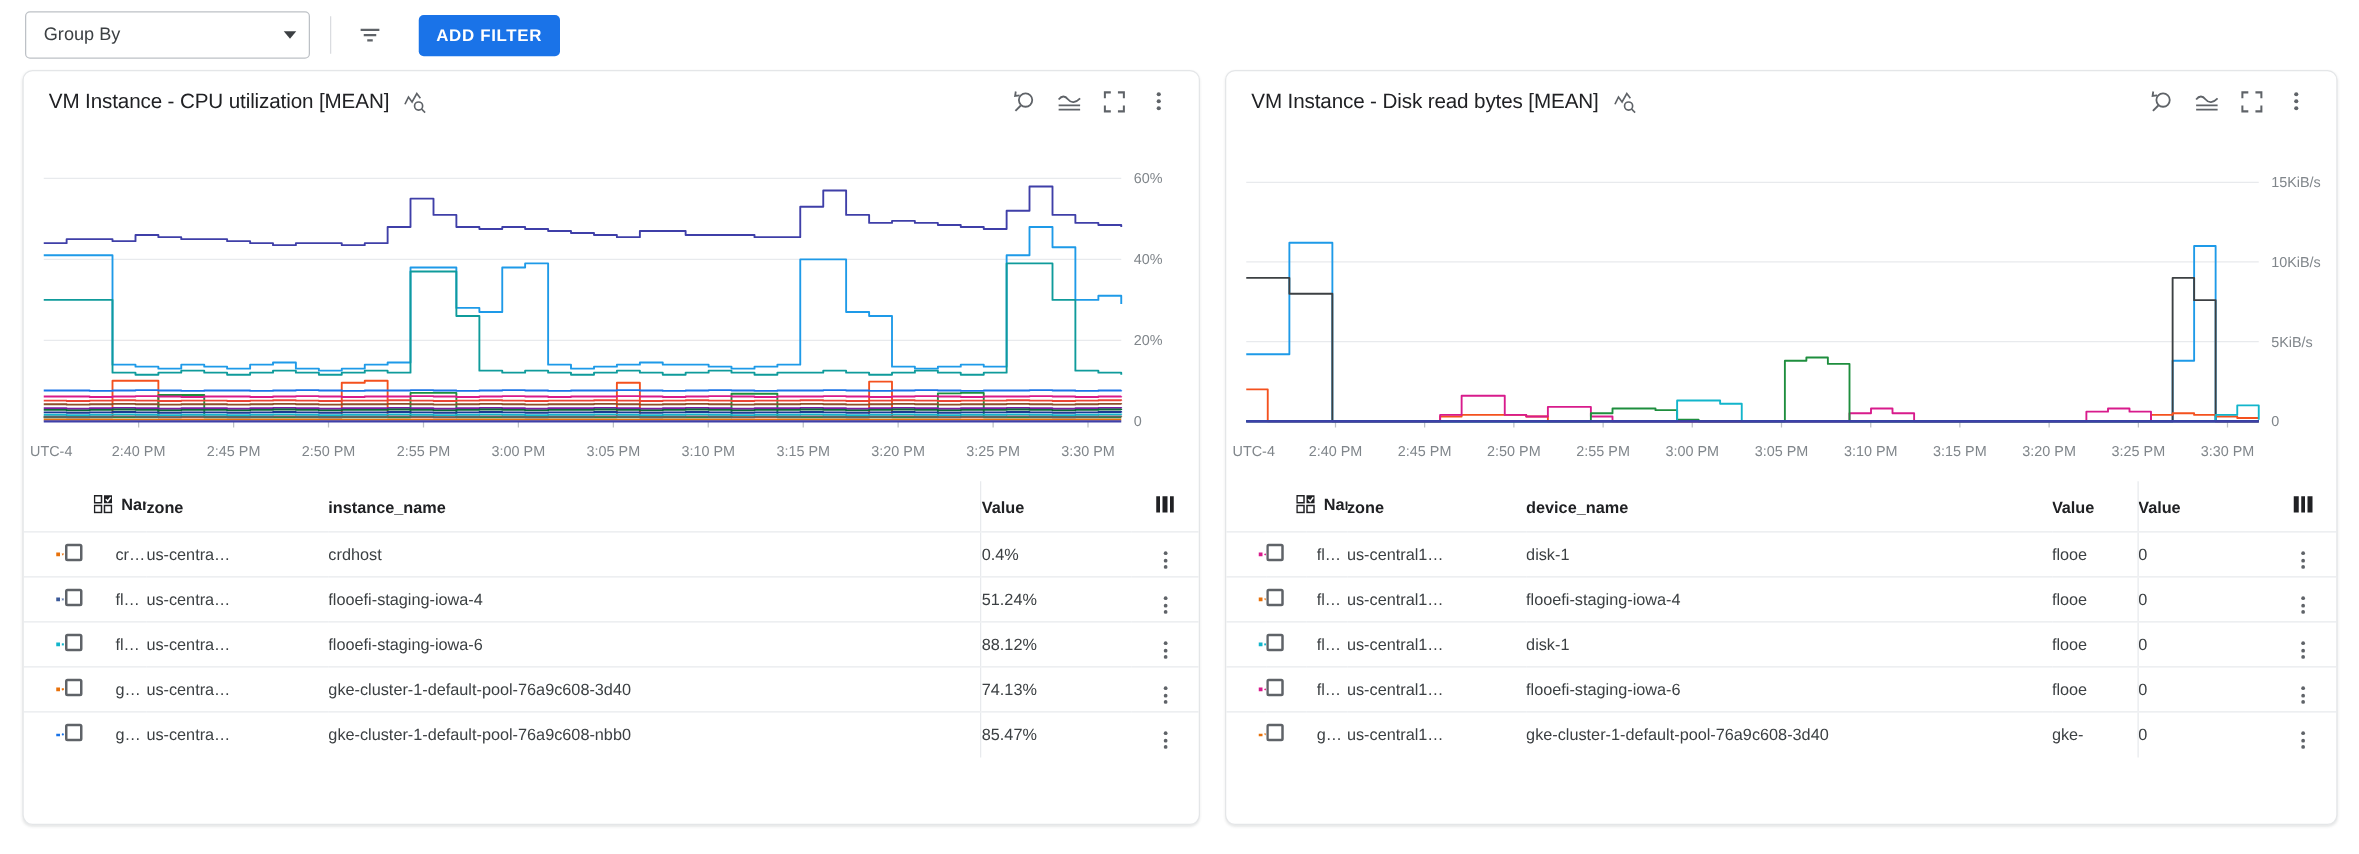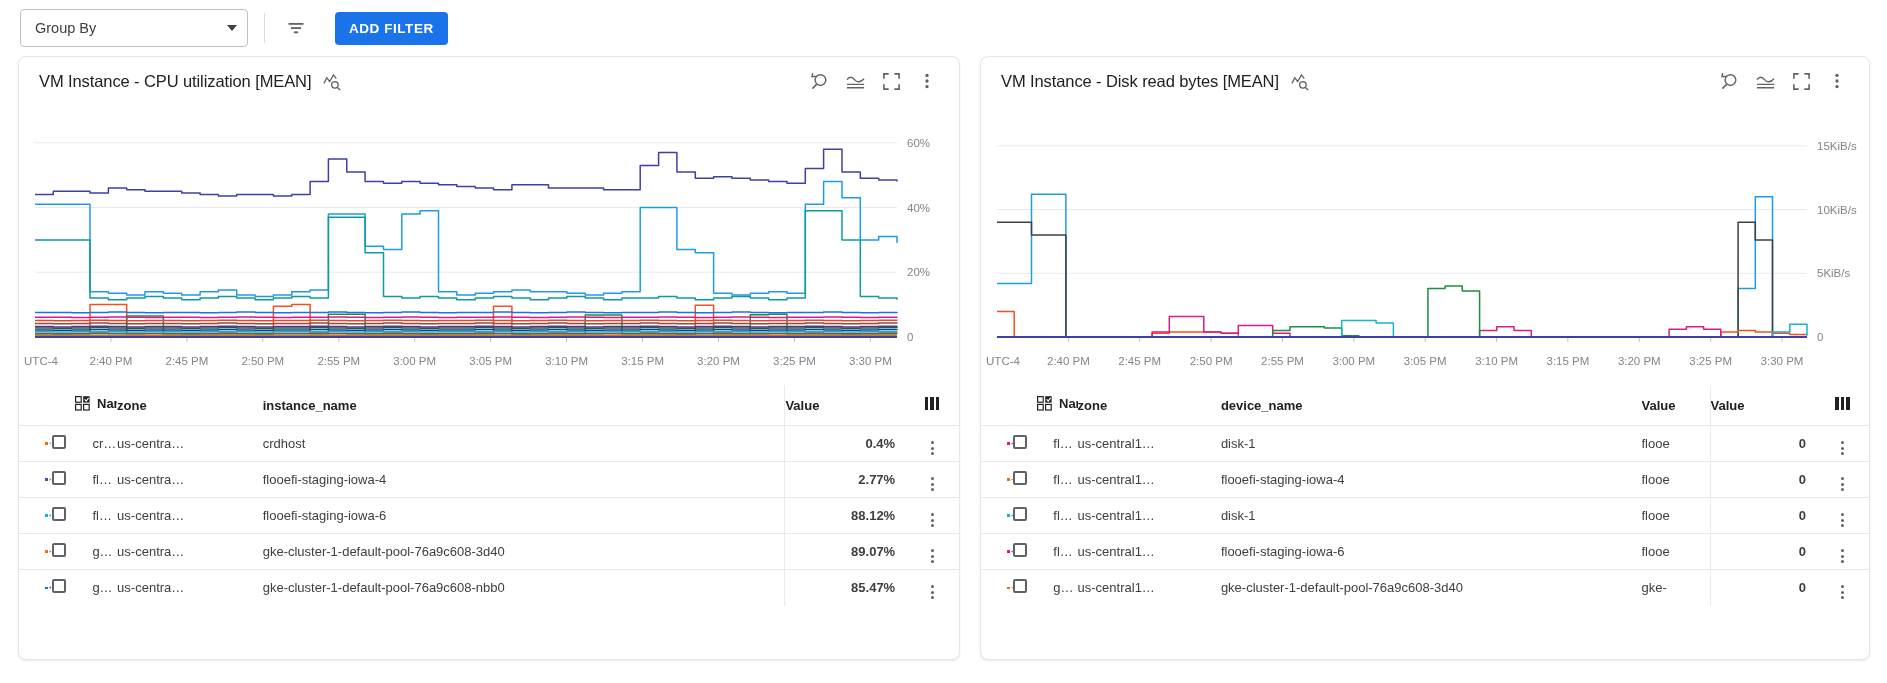--- a/index.html
+++ b/index.html
@@ -81,22 +81,22 @@
     vertical-align: middle;
   }
   .ltable tr:last-child td { border-bottom: 0; }
   .th-check { width: 62px; padding-left: 56px !important; }
   .c-marker { width: 56px; padding-left: 26px !important; }
   .c-check  { width: 26px; }
   .c-name   { padding-left: 8px !important; text-overflow: ellipsis; }
   .c-zone   { }
   .c-extra  { }
   .c-inst   { }
-  .c-value  { text-align: right; padding-right: 10px !important;
-              border-left: 1px solid #e8eaed; font-weight: bold; }
+  .c-value  { text-align: left; padding-right: 10px !important;
+              border-left: 1px solid #e8eaed; }
   .th-value { text-align: center; padding-right: 10px !important;
               border-left: 1px solid #e8eaed; }
   .c-menu   { width: 34px; text-align: center; }
   .th-cols  { width: 34px; text-align: center !important; }
 
   .cbox {
     width: 14px; height: 14px; border: 2px solid #5f6368; border-radius: 2px;
     display: inline-block; cursor: pointer; background: #fff;
   }
   .marker { display: flex; align-items: center; }
@@ -290,21 +290,21 @@
                                      <line x1="9.8" y1="3" x2="1.2" y2="8"></line>
                   </g>
                 </svg>
               </span>
             </td>
             <td class="c-check">
                <span class="cbox"></span></td>
             <td class="c-name">flooefi-staging-iowa-4</td>
             <td class="c-zone">us-centra…</td>
             <td class="c-extra">flooefi-staging-iowa-4</td>
-            <td class="c-value">2.77%</td>
+            <td class="c-value">51.24%</td>
             <td class="c-menu">
                <span class="kebab">
                 <i></i>
                 <i></i>
                 <i></i>
               </span></td>
           </tr>
           <tr>
             <td class="c-marker">
                <span class="marker">
@@ -334,21 +334,21 @@
                 <svg class="msym" width="11" height="11" viewBox="0 0 11 11">
                   <path d="M1.6,1.8 H9.4 V6.2 L5.5,10 L1.6,6.2 Z" fill="#e8710a"></path>
                 </svg>
               </span>
             </td>
             <td class="c-check">
                <span class="cbox"></span></td>
             <td class="c-name">gke-cluster-1-default-pool-76a9c608-3d40</td>
             <td class="c-zone">us-centra…</td>
             <td class="c-extra">gke-cluster-1-default-pool-76a9c608-3d40</td>
-            <td class="c-value">89.07%</td>
+            <td class="c-value">74.13%</td>
             <td class="c-menu">
                <span class="kebab">
                 <i></i>
                 <i></i>
                 <i></i>
               </span></td>
           </tr>
           <tr>
             <td class="c-marker">
                <span class="marker">

